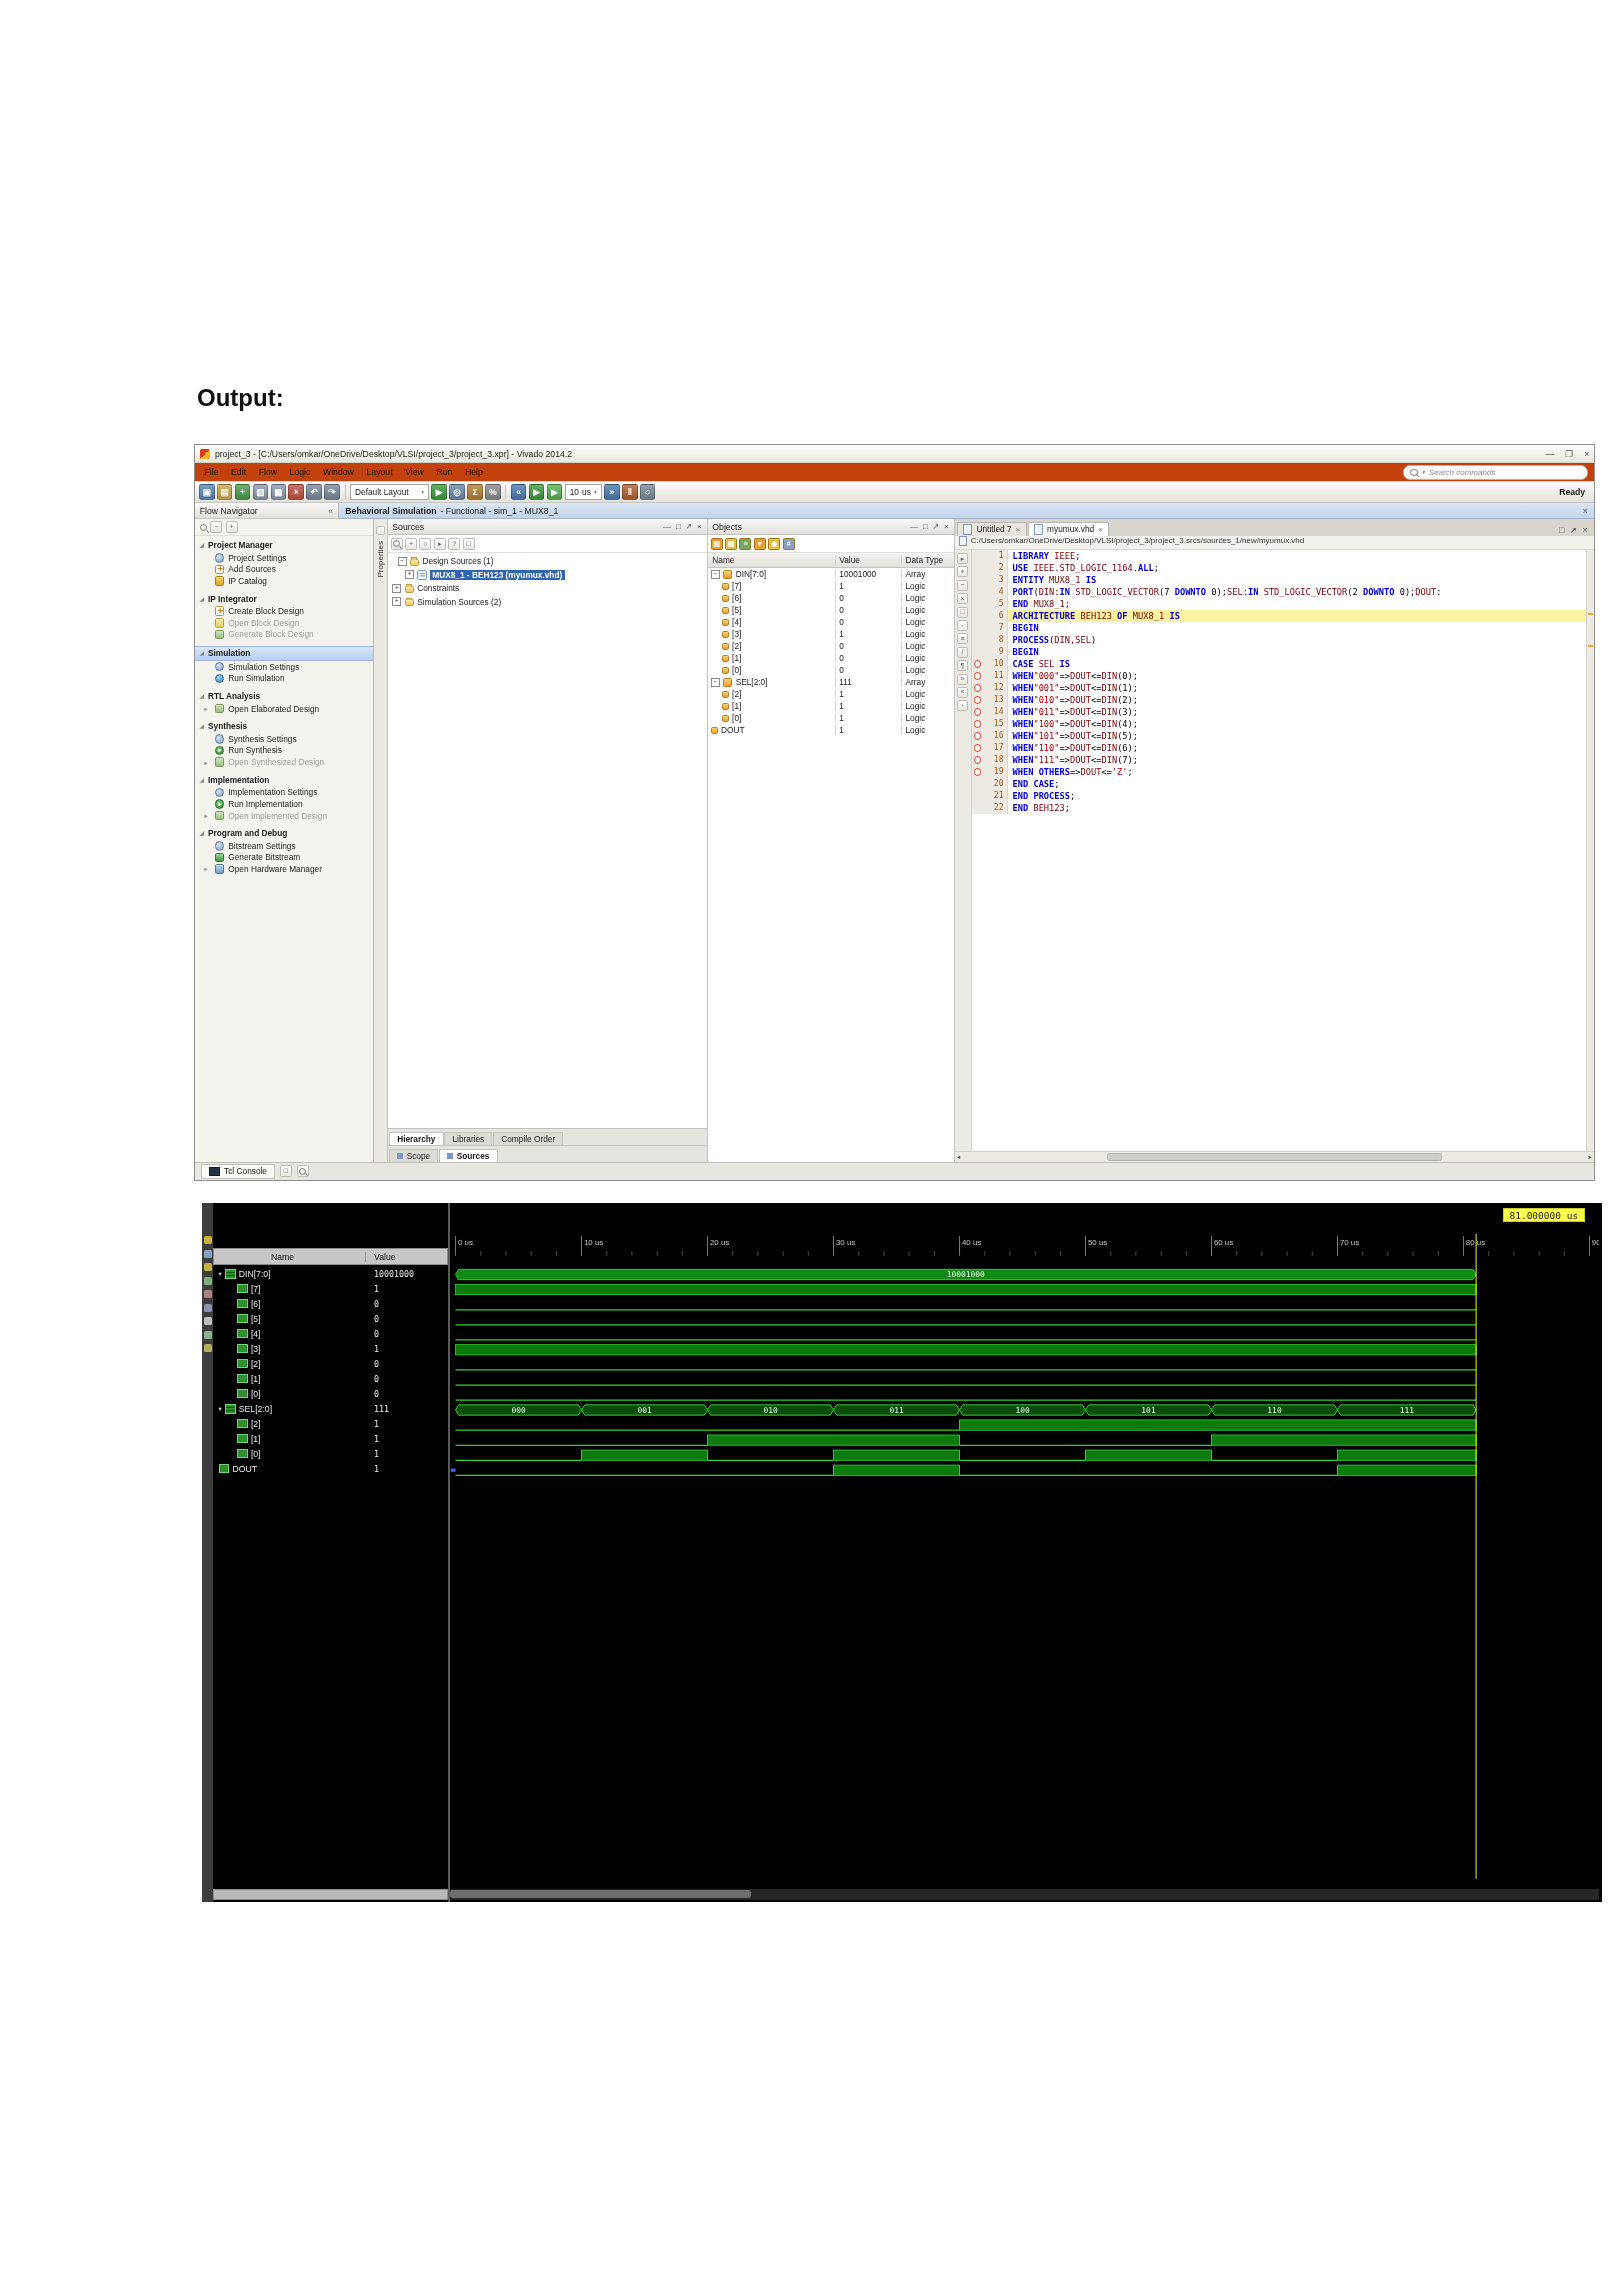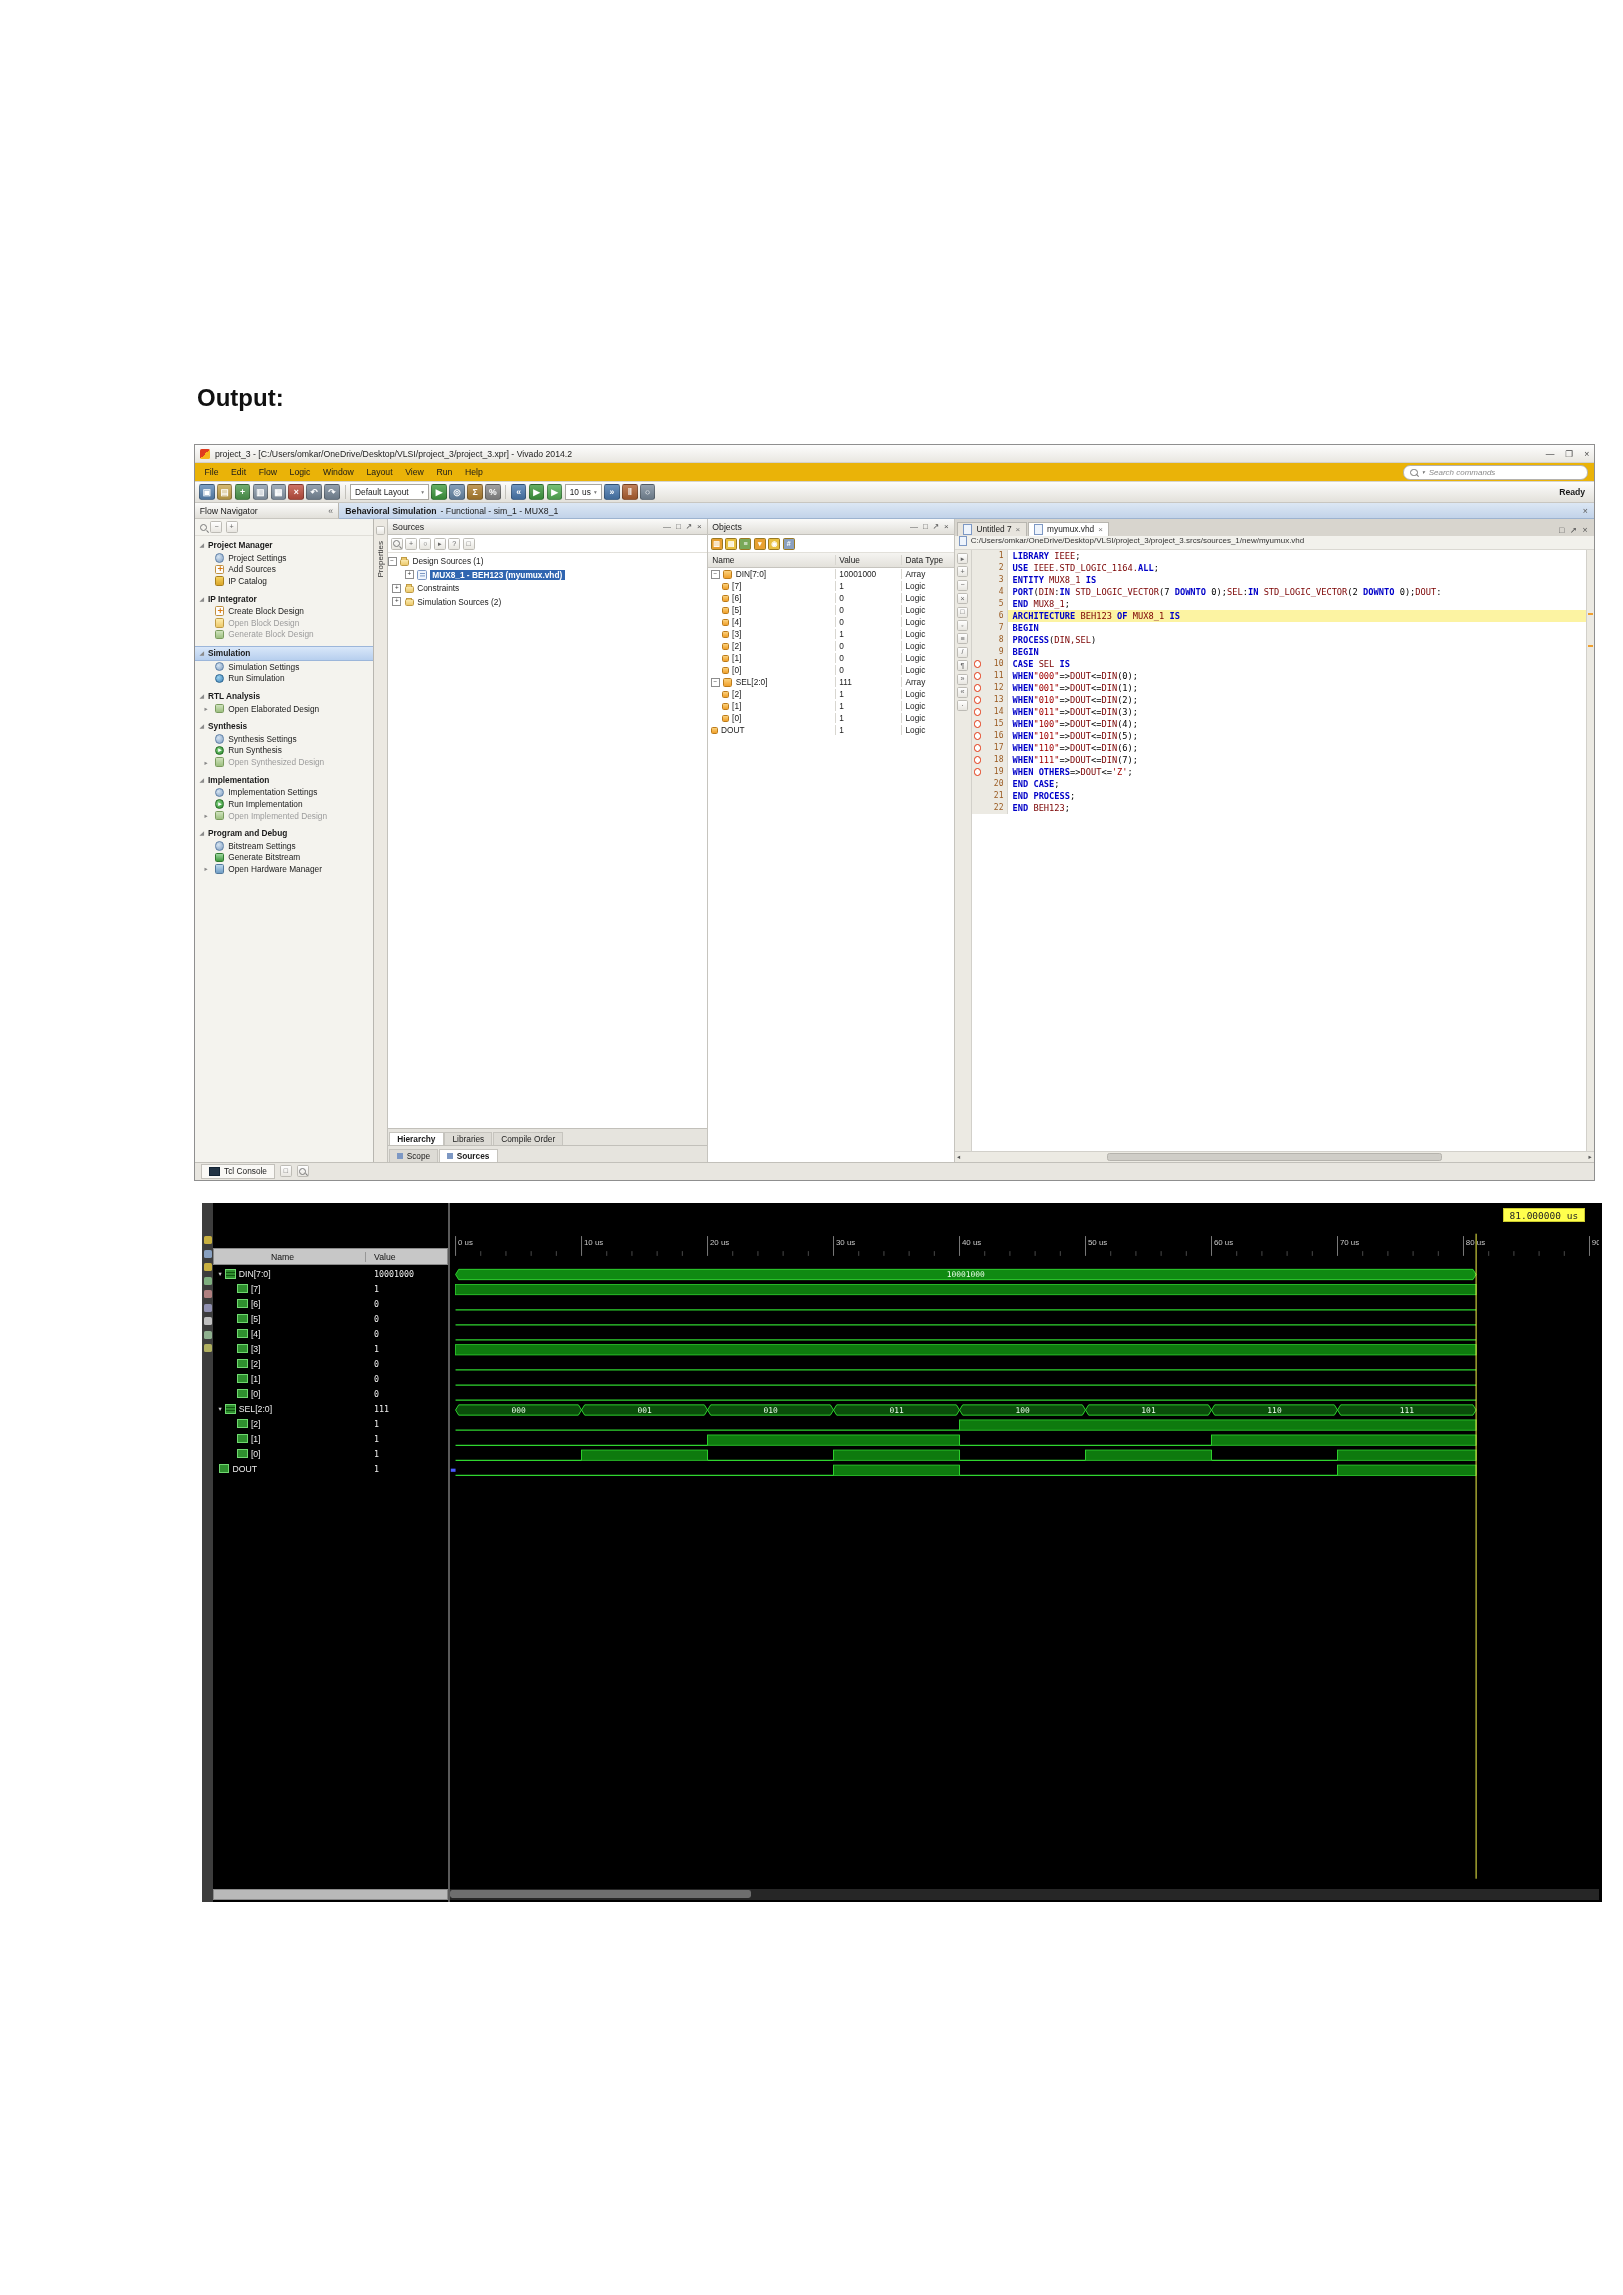--- a/index.html
+++ b/index.html
@@ -7,21 +7,21 @@
        font-family:"Liberation Sans",sans-serif;color:#1a1a1a;}
   
   #heading{position:absolute;left:197px;top:384px;font-size:24px;font-weight:bold;color:#111;}
   
   .vivado{position:absolute;left:194px;top:444px;width:1401px;height:737px;background:#f0efe9;
           border:0.8px solid #8f8f8f;font-size:8.7px;display:flex;flex-direction:column;box-sizing:border-box;overflow:hidden;}
   .titlebar{height:17.4px;display:flex;align-items:center;gap:4.8px;padding:0 4.8px;background:linear-gradient(#fdfdfd,#e9e7e1);border-bottom:0.8px solid #d4d2cc;flex:0 0 auto;}
   .app-logo{width:10.3px;height:10.3px;background:linear-gradient(135deg,#e03a1e 50%,#f7b51e 50%);border-radius:1.6px;}
   .title-text{font-size:8.7px;color:#222;white-space:nowrap;overflow:hidden;}
   .win-btns{margin-left:auto;display:flex;gap:11px;color:#444;font-size:8.7px;}
-  .menubar{height:17.4px;display:flex;align-items:center;background:#eab308;border-bottom:0.8px solid #d6d4ce;padding:0 3.2px;position:relative;flex:0 0 auto;}
+  .menubar{height:17.4px;display:flex;align-items:center;background:#c2410c;border-bottom:0.8px solid #d6d4ce;padding:0 3.2px;position:relative;flex:0 0 auto;}
   .menu-item{padding:1.6px 6.3px;}
   .search-box{position:absolute;right:6.3px;top:1.6px;width:170px;height:12.7px;border:0.8px solid #b4b2ac;border-radius:7.1px;background:#fff;
               display:flex;align-items:center;gap:4px;padding:0 6.3px;color:#8b8b8b;font-style:italic;font-size:8px;}
   .lens{width:5.5px;height:5.5px;border:1.2px solid #7a7a7a;border-radius:50%;position:relative;flex:0 0 auto;}
   .lens::after{content:"";position:absolute;width:3.2px;height:1.2px;background:#7a7a7a;transform:rotate(45deg);right:-2.4px;bottom:-1.6px;}
   .caret{font-size:5.5px;color:#7a7a7a;}
   .toolbar{height:20.6px;display:flex;align-items:center;gap:2.4px;padding:0 4px;background:linear-gradient(#fcfcfb,#e3e1db);border-bottom:0.8px solid #c8c6c0;flex:0 0 auto;}
   .tb-icon{width:13.5px;height:13.5px;border-radius:2.4px;display:flex;align-items:center;justify-content:center;
            font-size:8.7px;font-weight:bold;color:#fff;border:0.8px solid rgba(0,0,0,.25);flex:0 0 auto;}
   .tb-sep{width:0.8px;height:13.5px;background:#c2c0ba;margin:0 2.4px;flex:0 0 auto;}
@@ -397,21 +397,21 @@
           <span class="ptb-icon">
             <span class="lens"></span>
           </span>
           <span class="ptb-icon">+</span>
           <span class="ptb-icon">○</span>
           <span class="ptb-icon">▸</span>
           <span class="ptb-icon">?</span>
           <span class="ptb-icon">□</span>
         </div>
       <div class="src-tree">
-          <div class="tree-row" style="padding-left: 0;">
+          <div class="tree-row" style="padding-left: 10px;">
             <span class="expander">−</span>
             <span class="icon ic-folder"></span>
             <span class="label">Design Sources (1)</span>
           </div>
           <div class="tree-row selected" style="padding-left: 17.4px;">
             <span class="expander">+</span>
             <span class="icon ic-vhdl"></span>
             <span class="label">MUX8_1 - BEH123 (myumux.vhd)</span>
           </div>
           <div class="tree-row" style="padding-left: 4.8px;">

